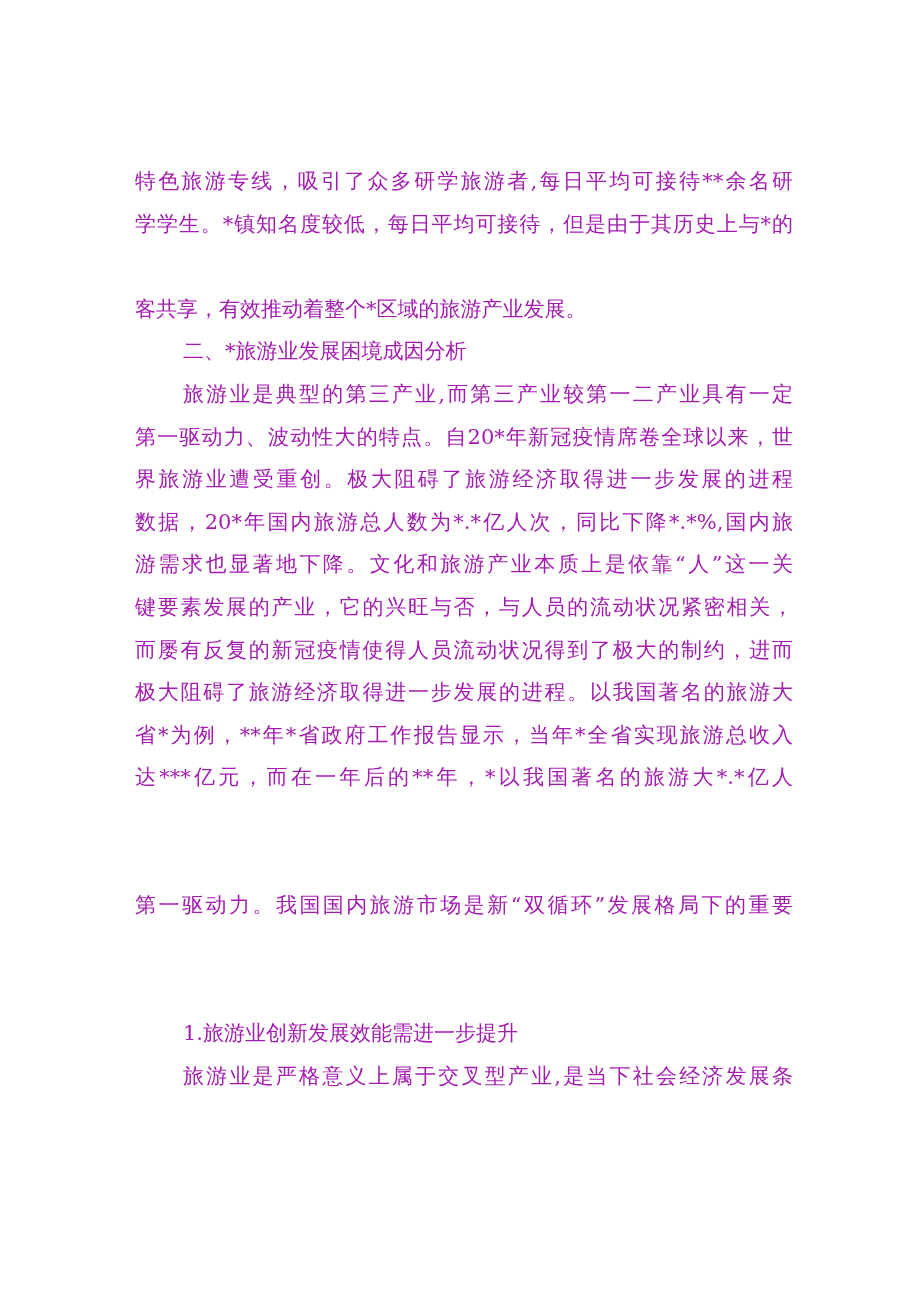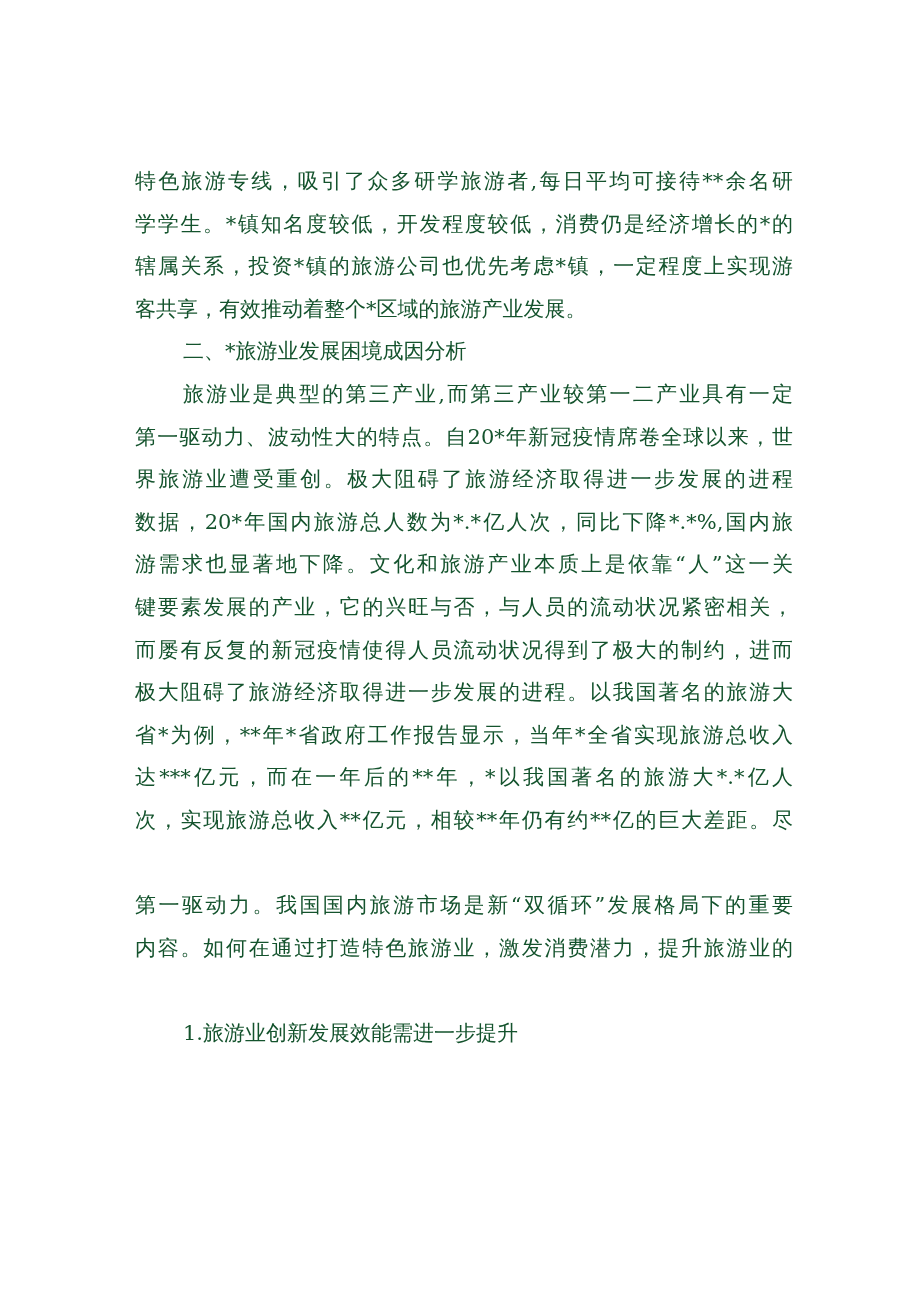--- a/index.html
+++ b/index.html
@@ -8,50 +8,48 @@
     position: absolute; left: 0; top: 0; width: 920px; height: 1301px; background: #fff;
   }
   .line {
     position: absolute;
     left: 135px;
     width: 658px;
     height: 30px;
     font-family: "DejaVu Serif", serif;
     font-size: 21px;
     line-height: 30px;
-    color: #14532d;
+    color: #a21caf;
     white-space: nowrap;
     text-align: justify;
     text-align-last: justify;
   }
   .line.last { text-align-last: left; }
   .line.indent { left: 183px; width: 610px; }
 </style>
 </head>
 <body>
 
 <div class="page">
 
   <div class="line" style="top:166px">特色旅游专线，吸引了众多研学旅游者,每日平均可接待**余名研</div>
-  <div class="line" style="top:209px">学学生。*镇知名度较低，开发程度较低，消费仍是经济增长的*的</div>
-  <div class="line" style="top:251px">辖属关系，投资*镇的旅游公司也优先考虑*镇，一定程度上实现游</div>
+  <div class="line" style="top:209px">学学生。*镇知名度较低，每日平均可接待，但是由于其历史上与*的</div>
   <div class="line last" style="top:294px">客共享，有效推动着整个*区域的旅游产业发展。</div>
 
   <div class="line indent last" style="top:336px">二、*旅游业发展困境成因分析</div>
 
   <div class="line indent" style="top:379px">旅游业是典型的第三产业,而第三产业较第一二产业具有一定</div>
   <div class="line" style="top:422px">第一驱动力、波动性大的特点。自20*年新冠疫情席卷全球以来，世</div>
   <div class="line" style="top:464px">界旅游业遭受重创。极大阻碍了旅游经济取得进一步发展的进程</div>
   <div class="line" style="top:507px">数据，20*年国内旅游总人数为*.*亿人次，同比下降*.*%,国内旅</div>
   <div class="line" style="top:549px">游需求也显著地下降。文化和旅游产业本质上是依靠“人”这一关</div>
   <div class="line" style="top:635px">而屡有反复的新冠疫情使得人员流动状况得到了极大的制约，进而</div>
   <div class="line" style="top:592px">键要素发展的产业，它的兴旺与否，与人员的流动状况紧密相关，</div>
   <div class="line" style="top:677px">极大阻碍了旅游经济取得进一步发展的进程。以我国著名的旅游大</div>
   <div class="line" style="top:720px">省*为例，**年*省政府工作报告显示，当年*全省实现旅游总收入</div>
   <div class="line" style="top:762px">达***亿元，而在一年后的**年，*以我国著名的旅游大*.*亿人</div>
-  <div class="line" style="top:805px">次，实现旅游总收入**亿元，相较**年仍有约**亿的巨大差距。尽</div>
   <div class="line" style="top:890px">第一驱动力。我国国内旅游市场是新“双循环”发展格局下的重要</div>
-  <div class="line" style="top:933px">内容。如何在通过打造特色旅游业，激发消费潜力，提升旅游业的</div>
 
   <div class="line indent last" style="top:1018px">1.旅游业创新发展效能需进一步提升</div>
 
+  <div class="line indent" style="top:1061px">旅游业是严格意义上属于交叉型产业,是当下社会经济发展条</div>
 
 </div>
 
 </body></html>

